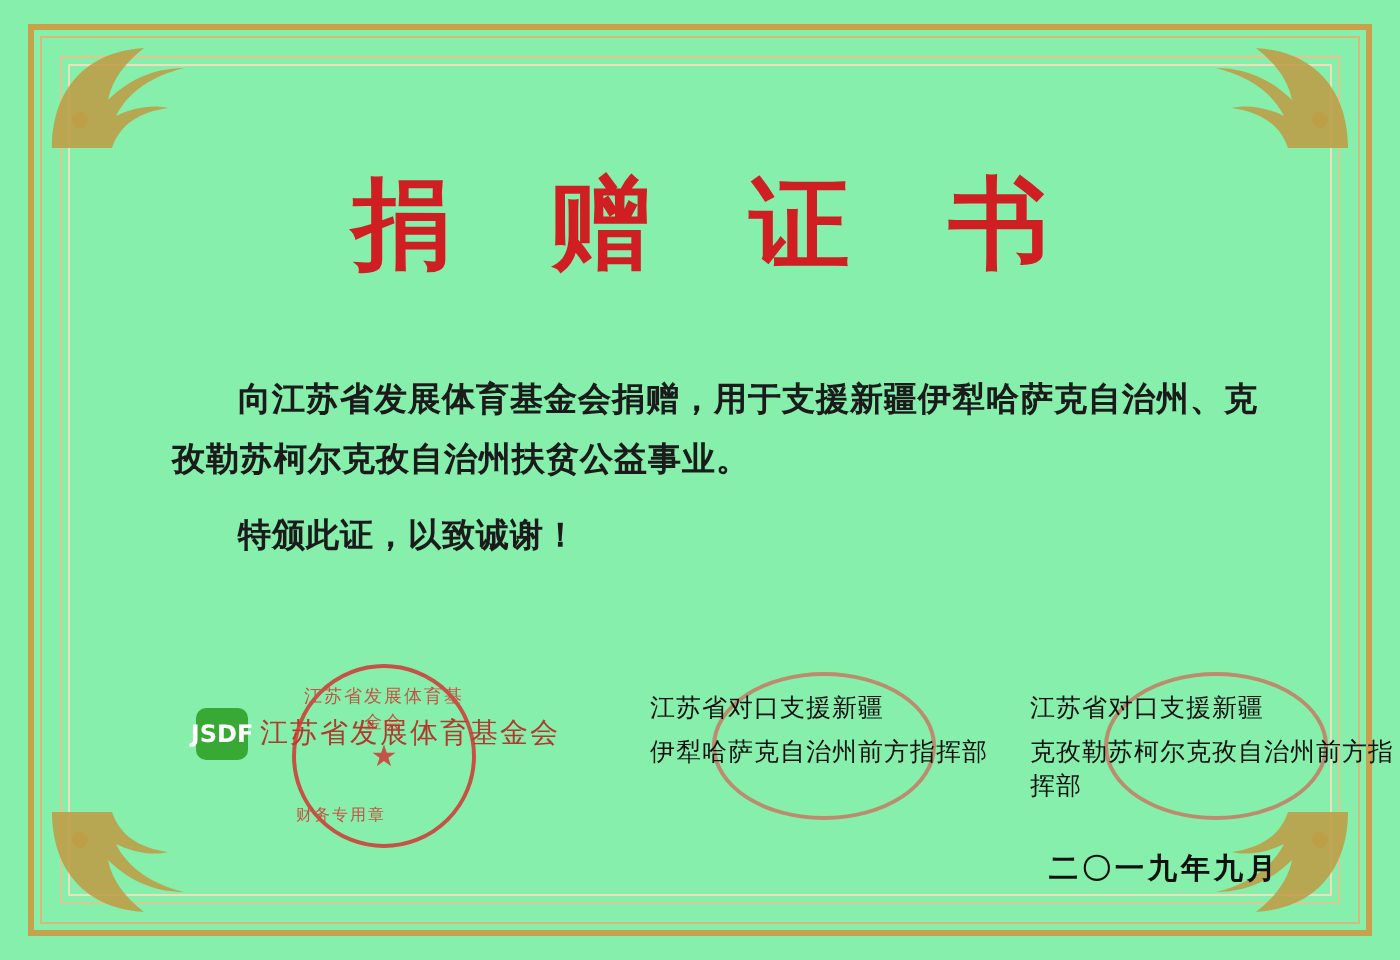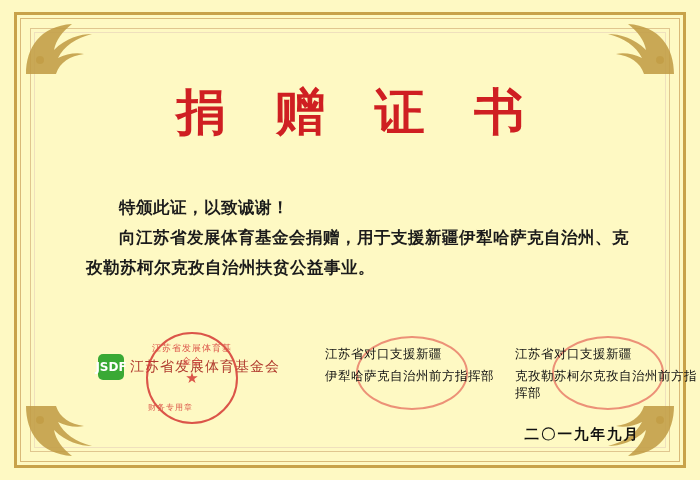--- a/index.html
+++ b/index.html
@@ -11,21 +11,21 @@
     height: 480px;
     background: #fdfcf7;
     font-family: "DejaVu Sans", sans-serif;
     overflow: hidden;
   }
 
   .certificate {
     position: relative;
     width: 700px;
     height: 480px;
-    background: #fef9c3;
+    background: #86efac;
     box-sizing: border-box;
   }
 
   
   .frame-outer {
     position: absolute;
     left: 14px;
     top: 12px;
     right: 14px;
     bottom: 12px;
@@ -259,22 +259,22 @@
   <div class="corner br">
     <svg viewBox="0 0 74 58">
       <path d="M4 54 C4 28 18 6 50 4 C40 12 34 20 32 30 C44 18 58 14 70 14 C54 18 42 26 36 38 C44 34 54 32 62 34 C48 36 38 42 34 54 Z" fill="currentColor" opacity="0.85"></path>
       <circle cx="18" cy="40" r="4" fill="currentColor" opacity="0.7"></circle>
     </svg>
   </div>
 
   <div class="title">捐 赠 证 书</div>
 
   <div class="body-block">
+    <div class="para">向江苏省发展体育基金会捐赠，用于支援新疆伊犁哈萨克自治州、克孜勒苏柯尔克孜自治州扶贫公益事业。</div>
     <div class="para second">特颁此证，以致诚谢！</div>
-    <div class="para">向江苏省发展体育基金会捐赠，用于支援新疆伊犁哈萨克自治州、克孜勒苏柯尔克孜自治州扶贫公益事业。</div>
   </div>
 
   <div class="sign-row">
 
     <div class="donor-logo">
       <div class="hex">JSDF</div>
     </div>
     <div class="donor-name">江苏省发展体育基金会</div>
 
     <div class="stamp-round">

